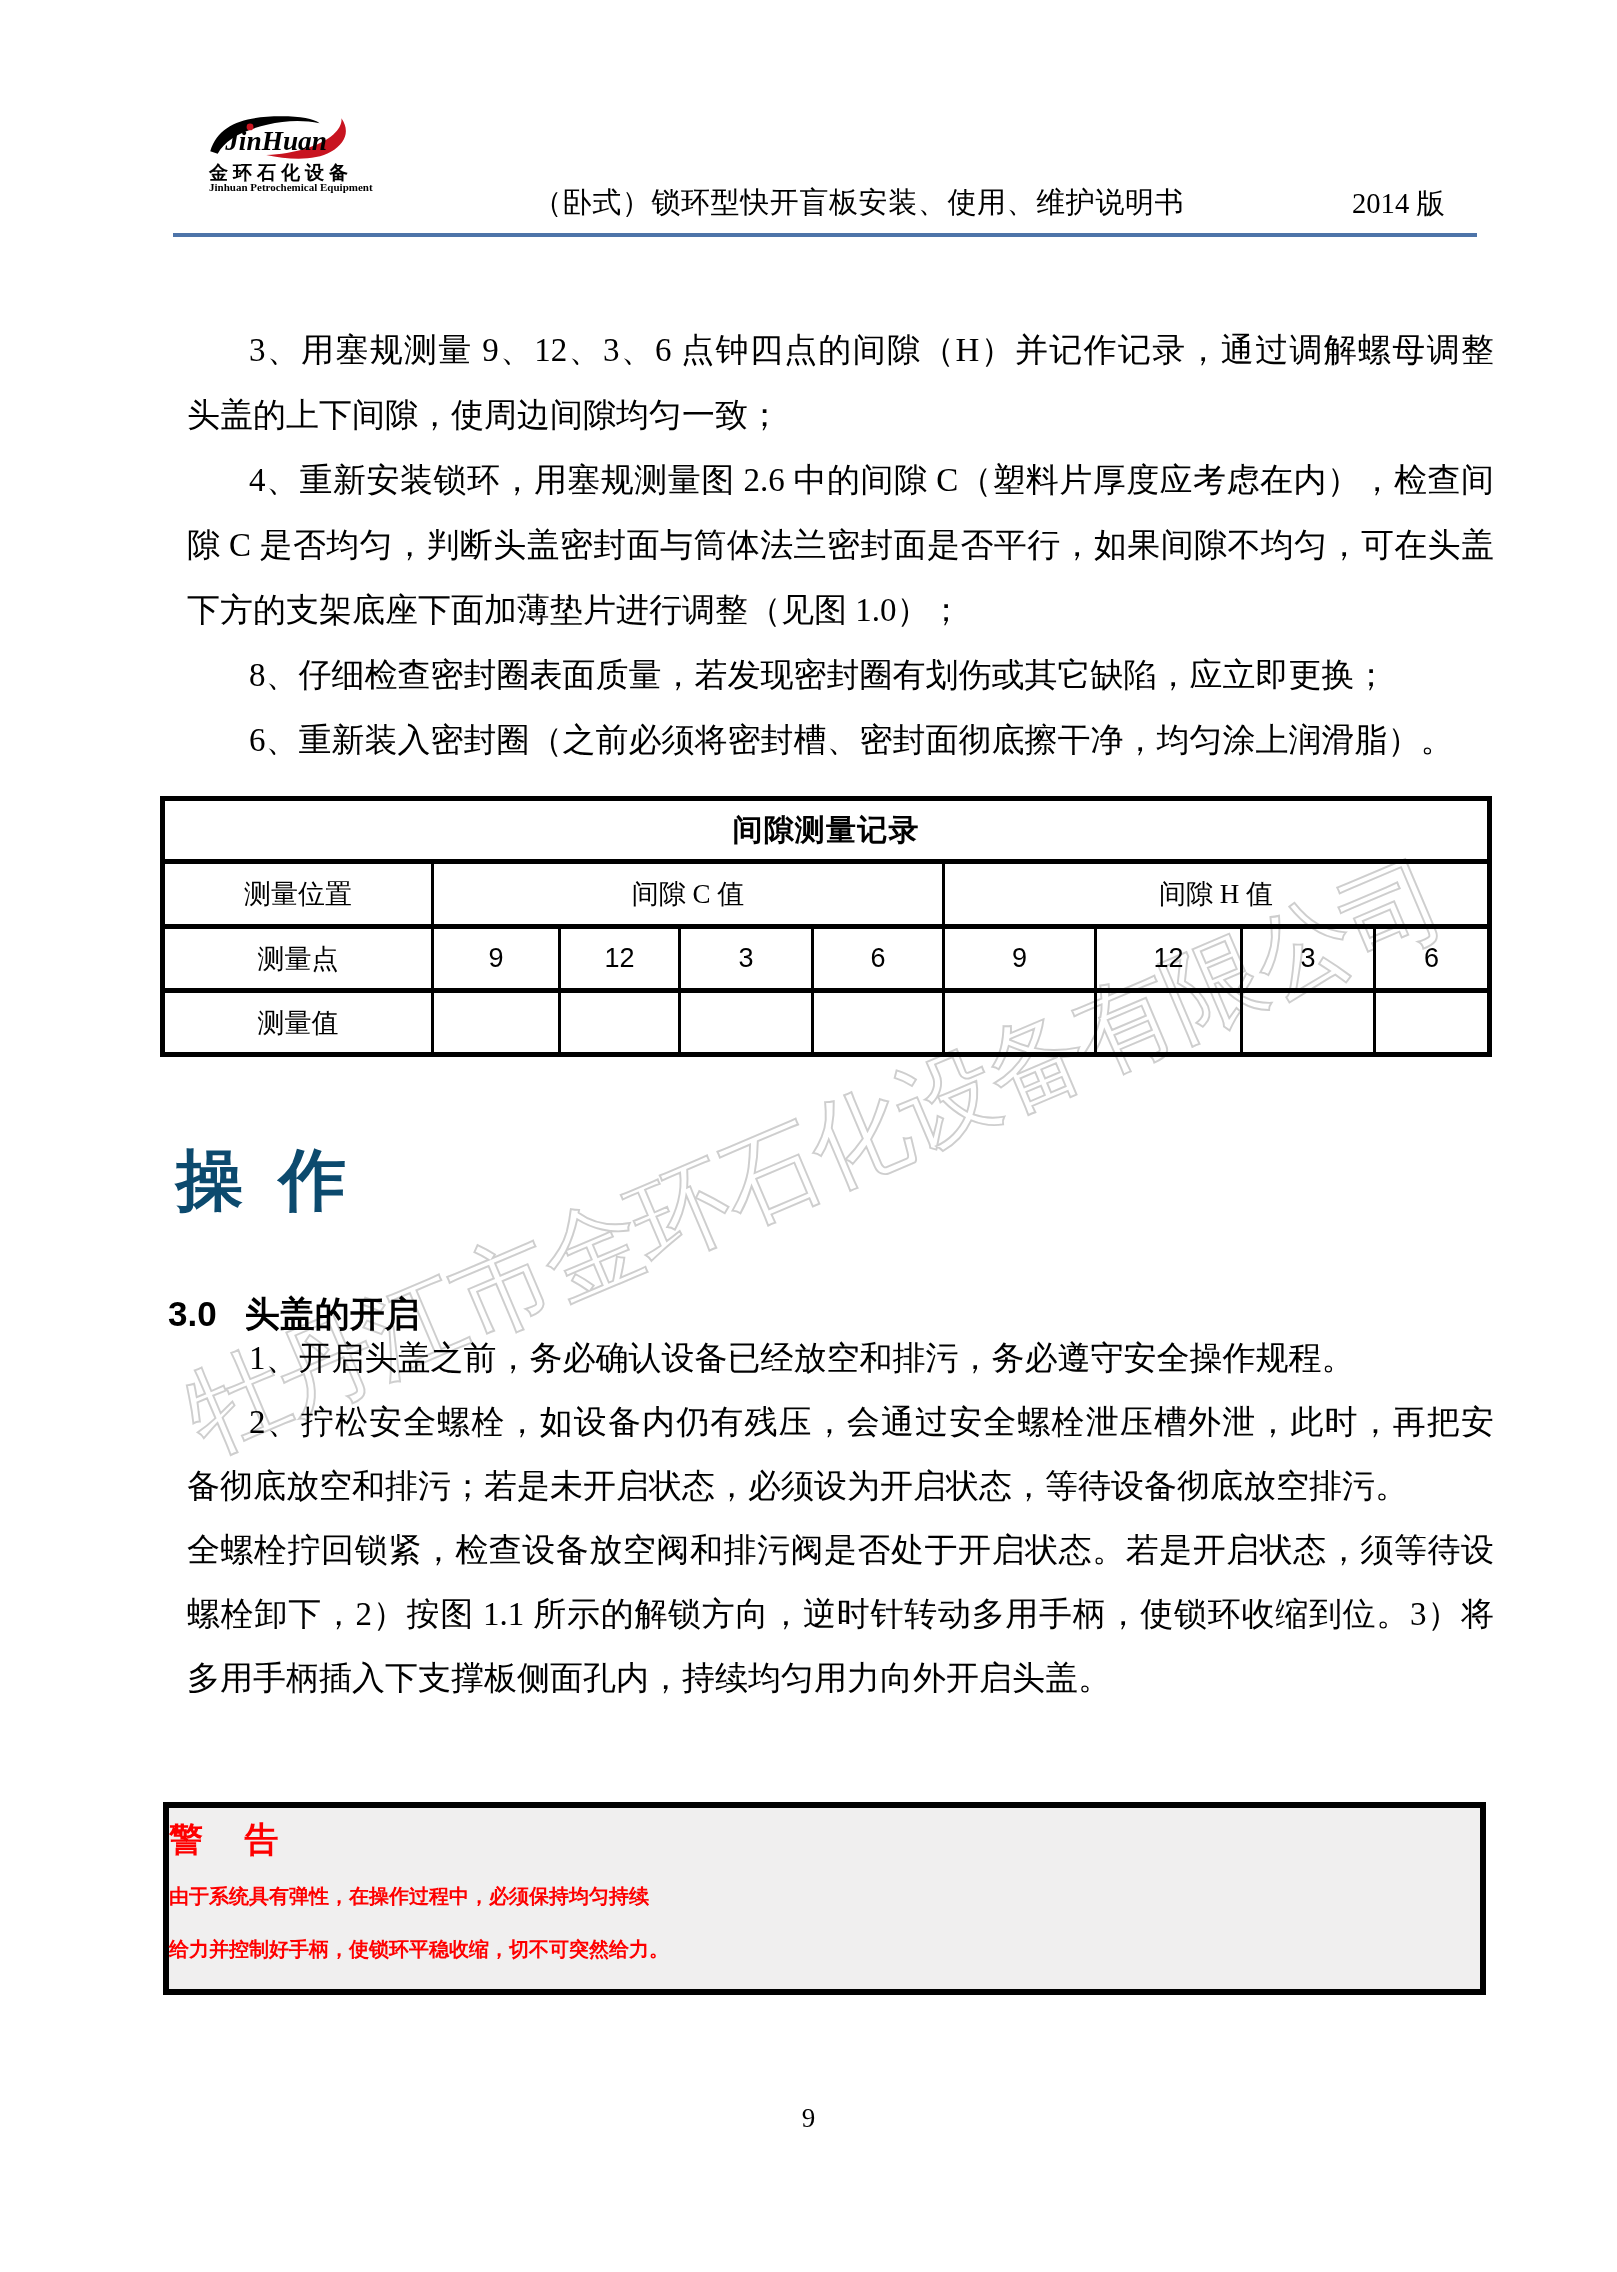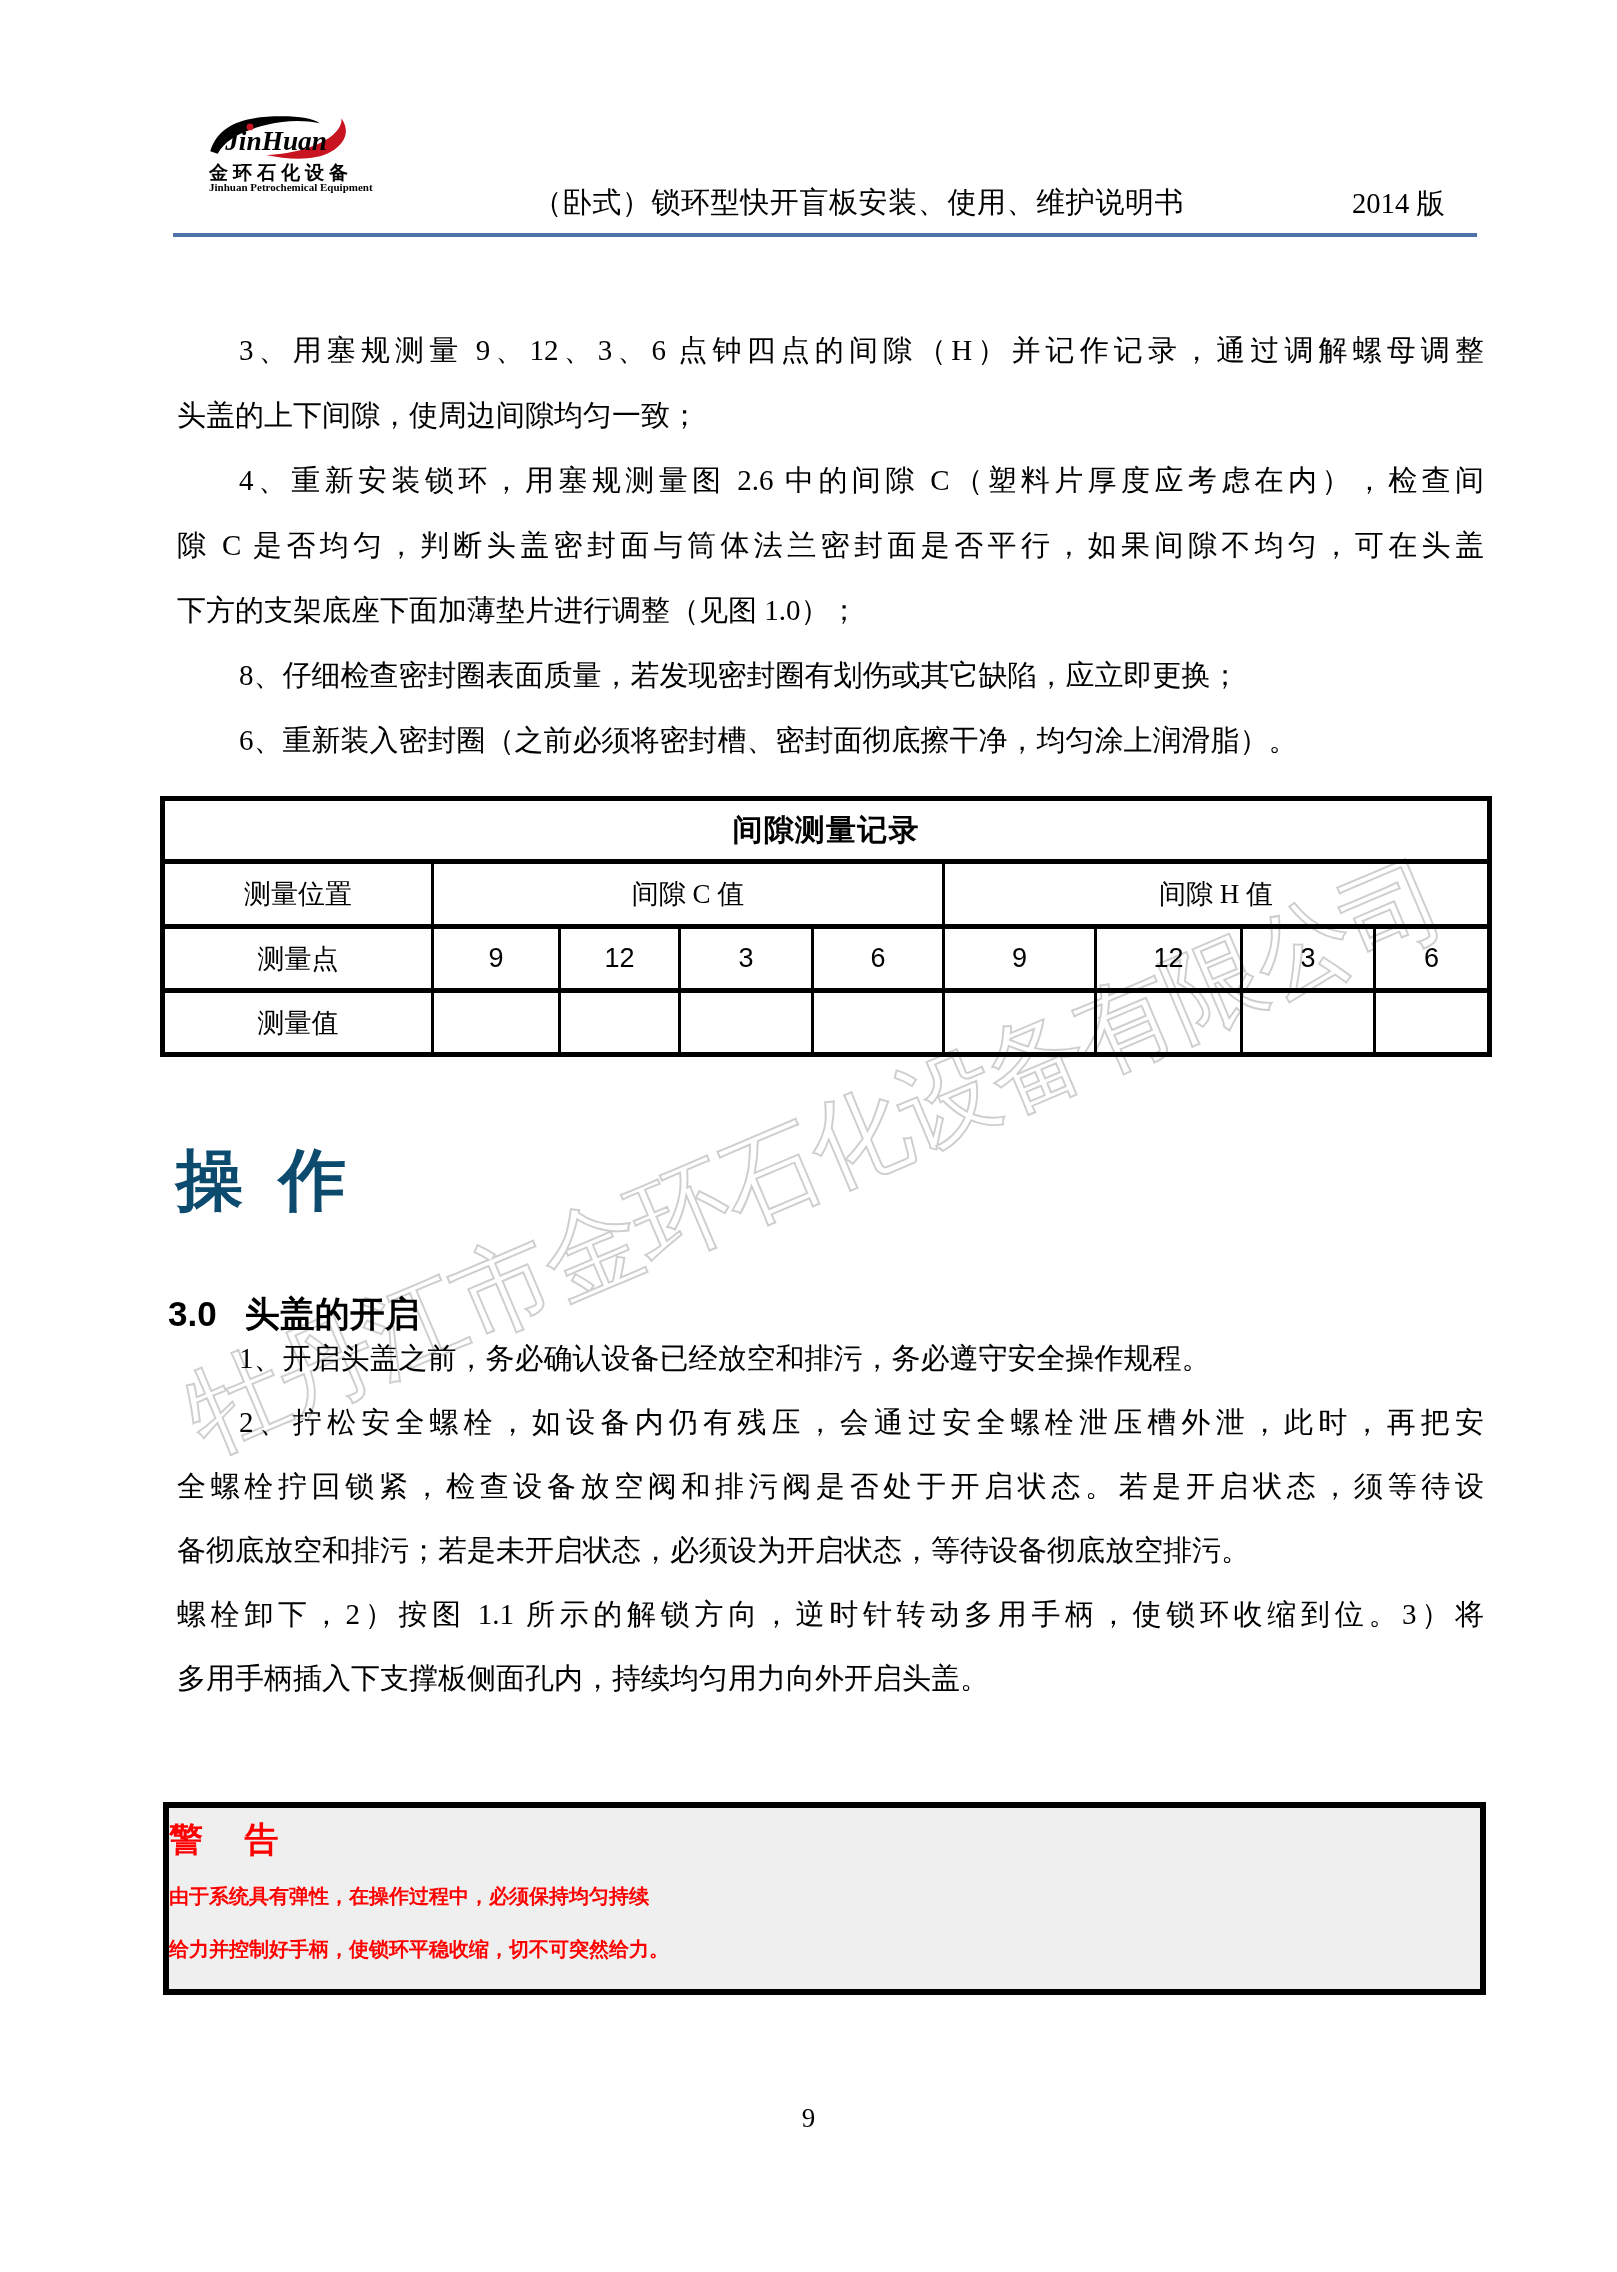--- a/index.html
+++ b/index.html
@@ -32,21 +32,21 @@
     font-weight:bold; font-size:11px; white-space:nowrap;
   }
   .doc-title{
     position:absolute; left:533px; top:183px; font-size:29px;
     letter-spacing:0.6px; white-space:nowrap;
   }
   .edition{position:absolute; left:1352px; top:184px; font-size:28.6px; white-space:nowrap;}
   .blue-rule{position:absolute; left:173px; top:233px; width:1304px; height:4.3px; background:#4d74a9;}
 
   
-  .textblock{position:absolute; left:177px; width:1307px; font-size:29px;}
+  .textblock{position:absolute; left:187px; width:1307px; font-size:33px;}
   .block-a{top:318px; line-height:65px;}
   .block-b{top:1326px; line-height:64px;}
   .bline{height:inherit; white-space:pre-wrap;}
   .bline.indent{text-indent:62px;}
   .bline.fill{text-align:justify; text-align-last:justify;}
 
   
   .mtable{
     position:absolute; left:160px; top:796px; width:1326px;
     border-collapse:collapse; table-layout:fixed;
@@ -166,22 +166,22 @@
       </table>
 
     <div class="sec-title">操 作</div>
     <div class="sub-head">
       <span>3.0</span><span class="sub-title">头盖的开启</span>
     </div>
 
     <div class="textblock block-b">
       <div class="bline indent">1、开启头盖之前，务必确认设备已经放空和排污，务必遵守安全操作规程。</div>
       <div class="bline indent fill">2、拧松安全螺栓，如设备内仍有残压，会通过安全螺栓泄压槽外泄，此时，再把安</div>
+      <div class="bline">备彻底放空和排污；若是未开启状态，必须设为开启状态，等待设备彻底放空排污。</div>
       <div class="bline fill">全螺栓拧回锁紧，检查设备放空阀和排污阀是否处于开启状态。若是开启状态，须等待设</div>
-      <div class="bline">备彻底放空和排污；若是未开启状态，必须设为开启状态，等待设备彻底放空排污。</div>
       <div class="bline fill">螺栓卸下，2）按图 1.1 所示的解锁方向，逆时针转动多用手柄，使锁环收缩到位。3）将</div>
       <div class="bline">多用手柄插入下支撑板侧面孔内，持续均匀用力向外开启头盖。</div>
     </div>
 
     <div class="warning">
       <div class="warn-title">警　告</div>
       <div class="warn-line first">由于系统具有弹性，在操作过程中，必须保持均匀持续</div>
       <div class="warn-line">给力并控制好手柄，使锁环平稳收缩，切不可突然给力。</div>
     </div>
 

